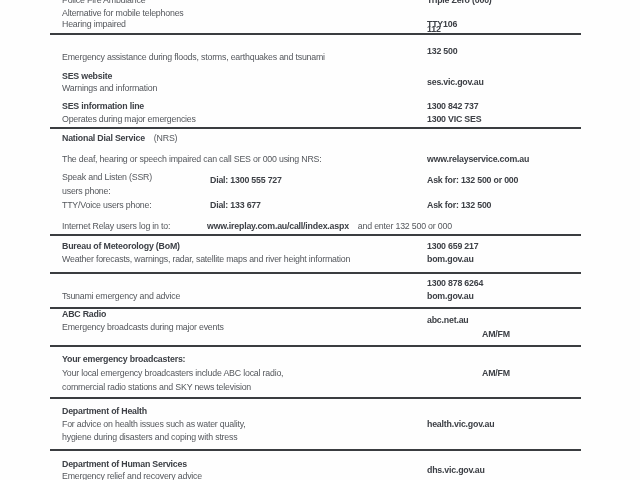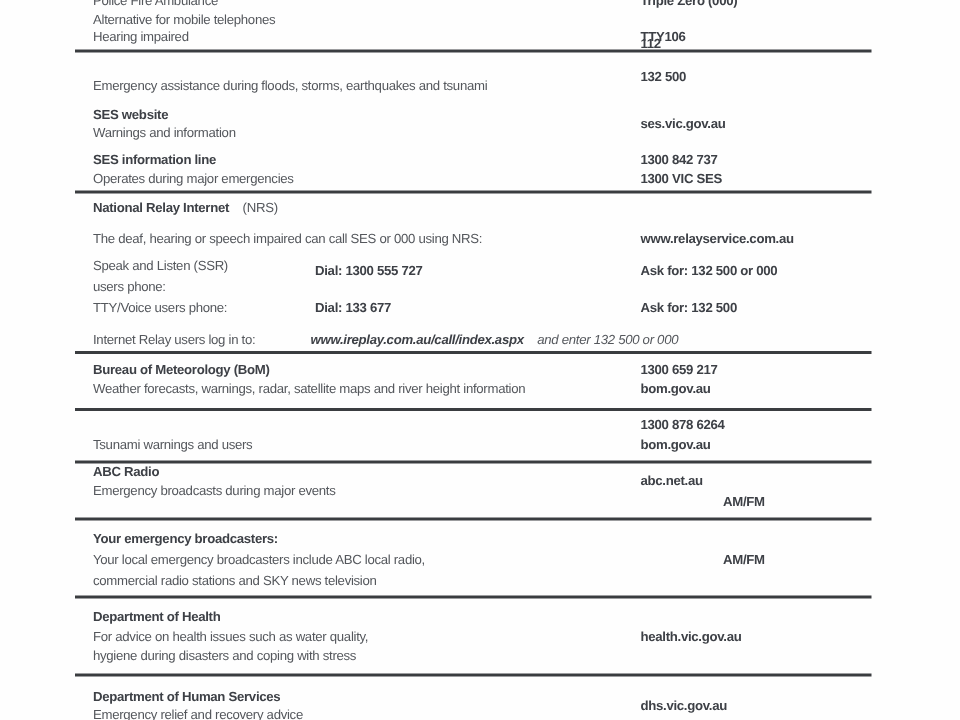--- a/index.html
+++ b/index.html
@@ -9,21 +9,21 @@
     font-family:"Liberation Sans","DejaVu Sans",sans-serif;
   }
   .page{position:absolute;inset:0;background:#fefefe;}
   .ln{
     position:absolute;left:62px;
     font-size:8.8px;line-height:11px;letter-spacing:-0.2px;
     color:#54575c;white-space:nowrap;
   }
   .b{font-weight:bold;color:#3d4046;}
   .c2{left:210px;}
-  .c2b{left:207px;font-style:italic;}
+  .c2b{left:207px;}
   .c3{left:427px;}
   .c4{left:482px;text-align:center;}
   .sp{margin-left:9px;}
   .hr{
     position:absolute;left:50px;width:531px;height:1.5px;
     background:#3a3d40;
   }
 </style>
 </head>
 <body>
@@ -46,21 +46,21 @@
   <div class="ln" style="top:83px">Warnings and information</div>
   <div class="ln c3 b" style="top:77px">ses.vic.gov.au</div>
 
   <div class="ln b" style="top:101px">SES information line</div>
   <div class="ln" style="top:114px">Operates during major emergencies</div>
   <div class="ln c3 b" style="top:101px">1300 842 737</div>
   <div class="ln c3 b" style="top:114px">1300 VIC SES</div>
 
   <div class="hr" style="top:127px"></div>
 
-  <div class="ln" style="top:133px"><span class="b">National Relay Internet</span><span class="sp">(NRS)</span></div>
+  <div class="ln" style="top:133px"><span class="b">National Dial Service</span><span class="sp">(NRS)</span></div>
 
   <div class="ln" style="top:154px">The deaf, hearing or speech impaired can call SES or 000 using NRS:</div>
   <div class="ln c3 b" style="top:154px">www.relayservice.com.au</div>
 
   <div class="ln" style="top:172px">Speak and Listen (SSR)</div>
   <div class="ln" style="top:186px">users phone:</div>
   <div class="ln c2 b" style="top:175px">Dial: 1300 555 727</div>
   <div class="ln c3 b" style="top:175px">Ask for: 132 500 or 000</div>
 
   <div class="ln" style="top:200px">TTY/Voice users phone:</div>
@@ -72,21 +72,21 @@
 
   <div class="hr" style="top:234px"></div>
 
   <div class="ln b" style="top:241px">Bureau of Meteorology (BoM)</div>
   <div class="ln" style="top:254px">Weather forecasts, warnings, radar, satellite maps and river height information</div>
   <div class="ln c3 b" style="top:241px">1300 659 217</div>
   <div class="ln c3 b" style="top:254px">bom.gov.au</div>
 
   <div class="hr" style="top:272px"></div>
 
-  <div class="ln" style="top:291px">Tsunami warnings and users</div>
+  <div class="ln" style="top:291px">Tsunami emergency and advice</div>
   <div class="ln c3 b" style="top:278px">1300 878 6264</div>
   <div class="ln c3 b" style="top:291px">bom.gov.au</div>
 
   <div class="hr" style="top:307px"></div>
 
   <div class="ln b" style="top:309px">ABC Radio</div>
   <div class="ln" style="top:322px">Emergency broadcasts during major events</div>
   <div class="ln c3 b" style="top:315px">abc.net.au</div>
   <div class="ln c4 b" style="top:329px">AM/FM</div>
 

